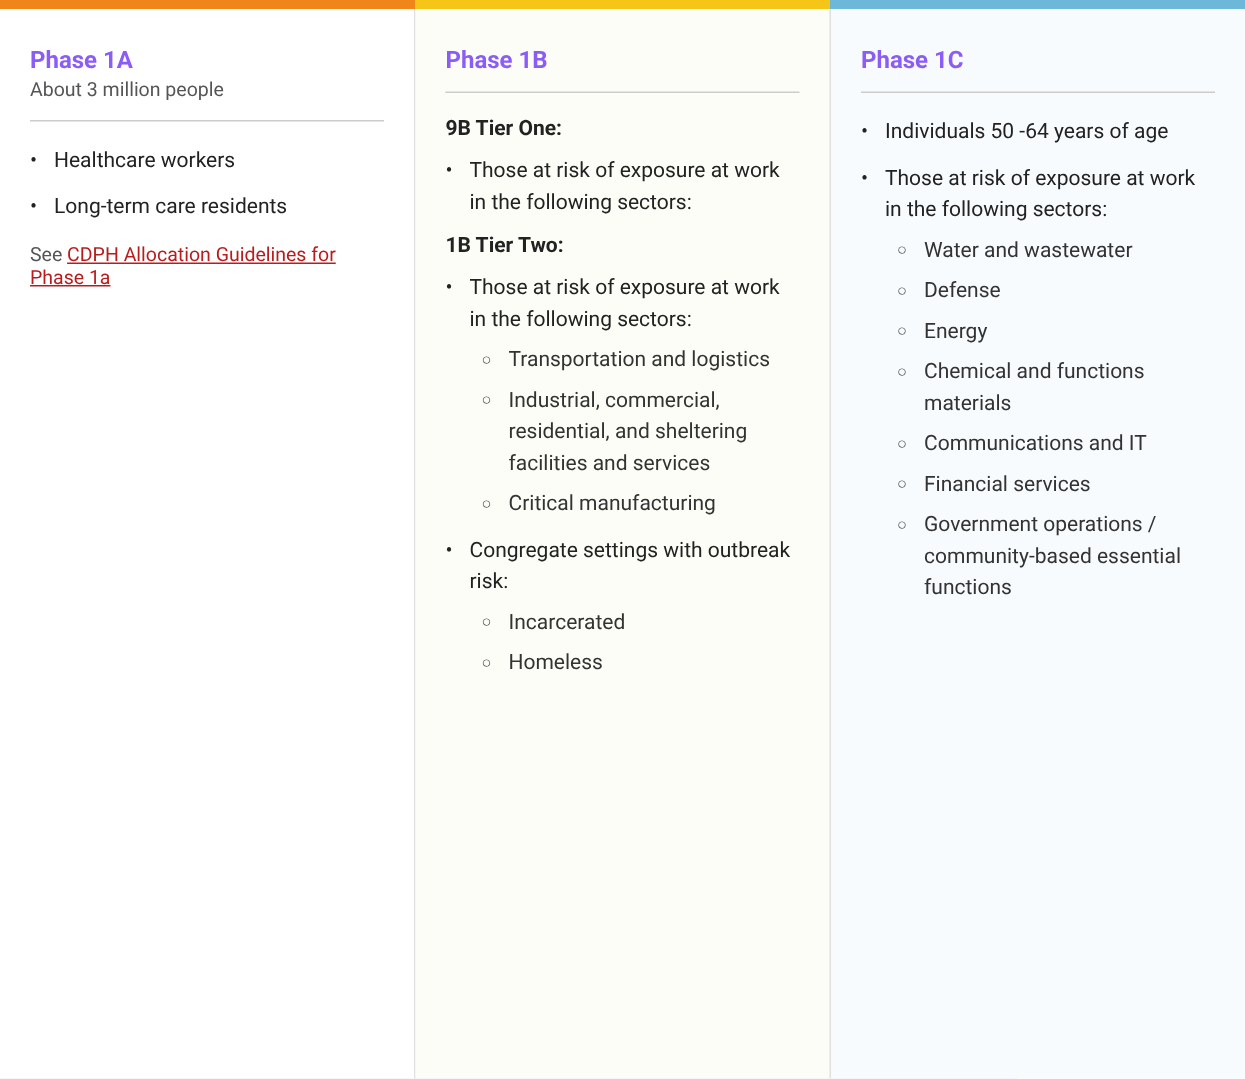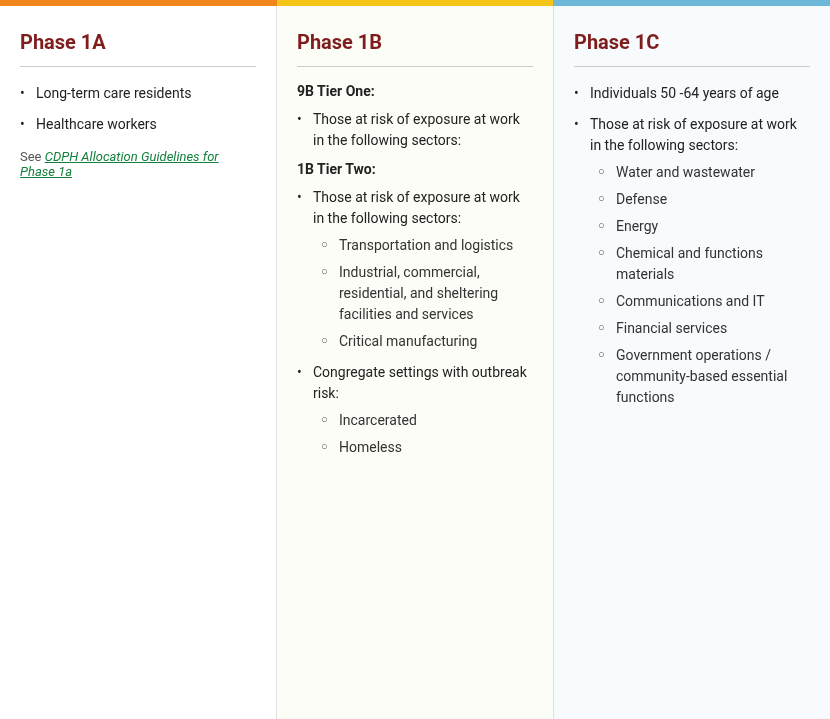--- a/index.html
+++ b/index.html
@@ -34,23 +34,23 @@
       background: #fff;
       padding: 24px 20px 24px 20px;
       border-right: 1px solid #e0e0e0;
     }
     .column:last-child { border-right: none; }
     .column-1a { background: #fff; }
     .column-1b { background: #fdfdf8; }
     .column-1c { background: #f8fbfd; }
 
     .phase-title {
-      font-size: 20px;
+      font-size: 16px;
       font-weight: 700;
-      color: #7f1d1d;
+      color: #8b5cf6;
       margin-bottom: 4px;
     }
     .phase-subtitle {
       font-size: 13px;
       color: #555;
       margin-bottom: 12px;
     }
     .divider {
       border: none;
       border-top: 1px solid #ccc;
@@ -98,45 +98,45 @@
       margin-bottom: 10px;
       margin-top: 6px;
       font-size: 14px;
     }
     .link-section {
       margin-top: 14px;
       font-size: 13px;
       color: #555;
     }
     .link-section a {
-      color: #15803d;
+      color: #b91c1c;
       text-decoration: underline;
-      font-style: italic;
     }
   </style>
 </head>
 <body>
 
 <div class="page-wrapper">
   <div class="top-bar">
     <div class="top-bar-1a"></div>
     <div class="top-bar-1b"></div>
     <div class="top-bar-1c"></div>
   </div>
   <div class="columns">
 
     <div class="column column-1a">
       <div class="phase-title">Phase 1A</div>
+      <div class="phase-subtitle">About 3 million people</div>
       <hr class="divider">
       <ul class="main-list">
         <li>
-          <span>Long-term care residents</span>
+          <span>Healthcare workers</span>
         </li>
         <li>
-          <span>Healthcare workers</span>
+          <span>Long-term care residents</span>
         </li>
       </ul>
       <div class="link-section">
         <span>See </span><a href="#">CDPH Allocation Guidelines for Phase 1a</a>
       </div>
     </div>
 
     <div class="column column-1b">
       <div class="phase-title">Phase 1B</div>
       <hr class="divider">

